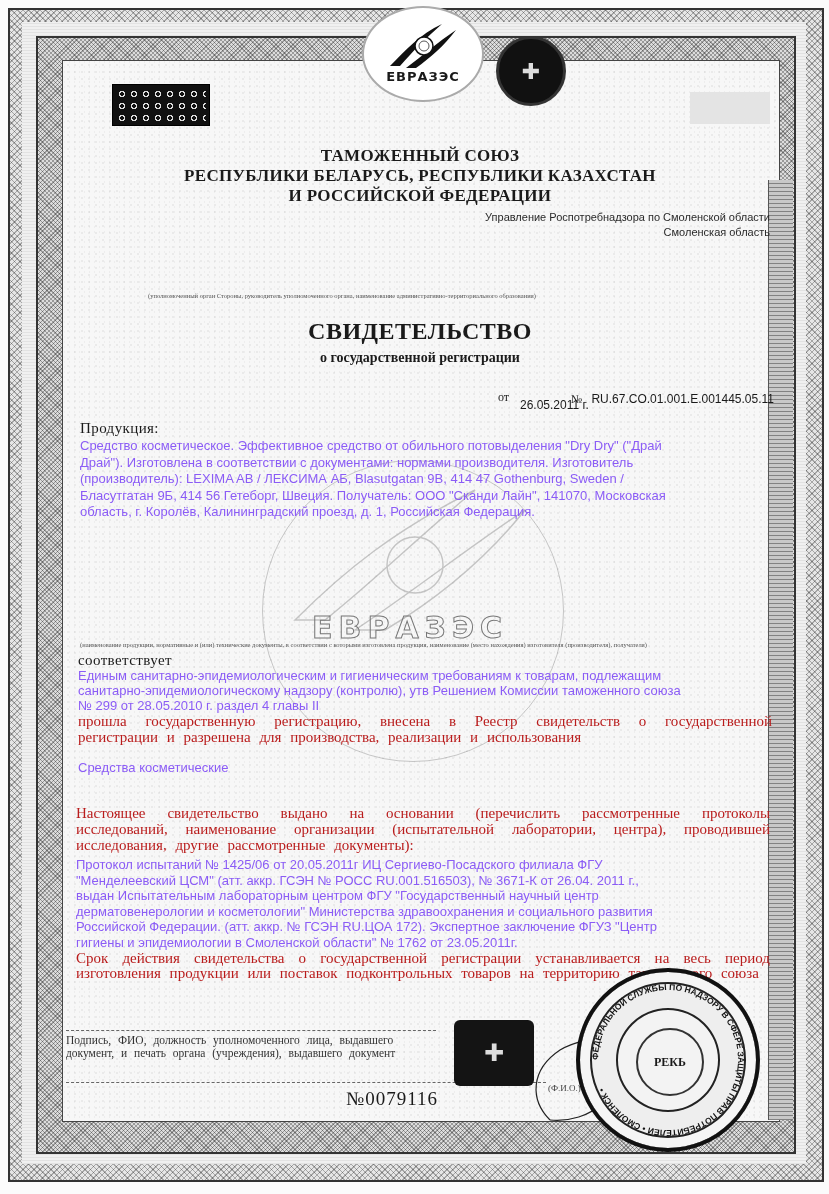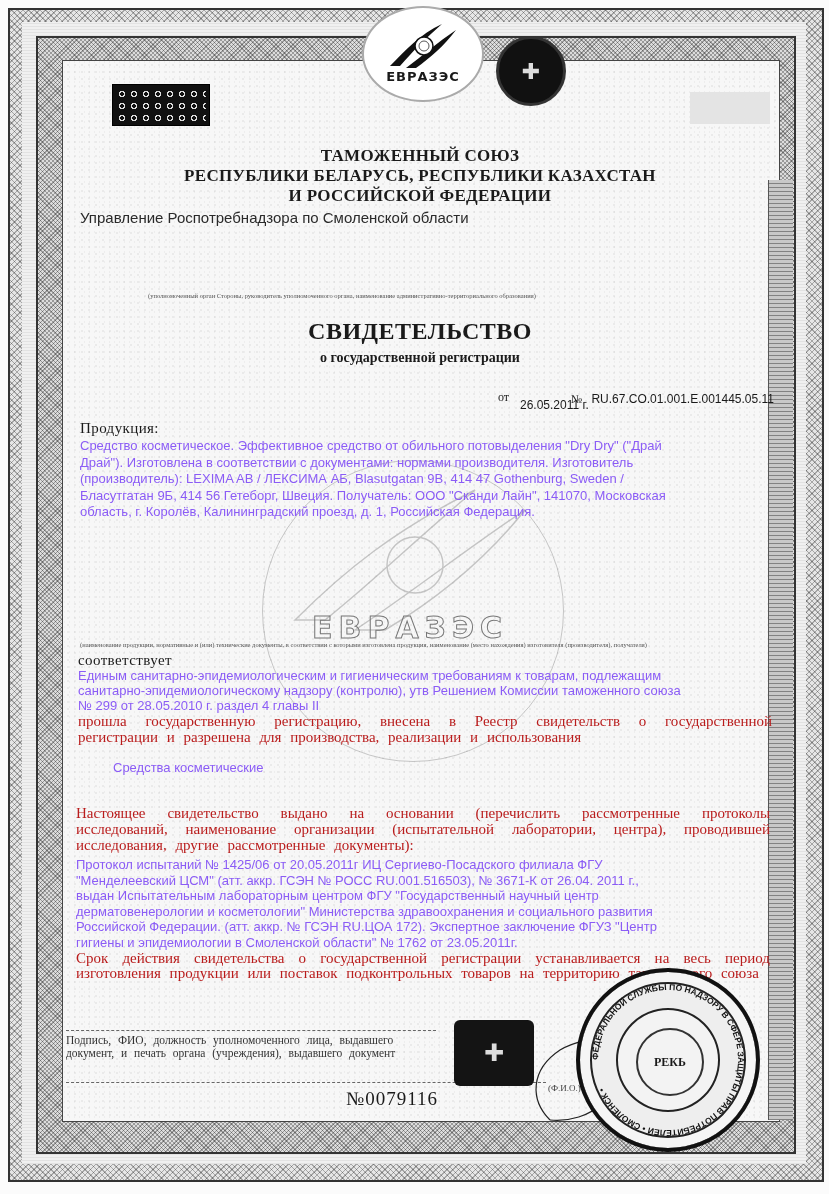--- a/index.html
+++ b/index.html
@@ -86,21 +86,21 @@
   }
   
   .text { position: absolute; }
   .h-union {
     left: 100px; width: 640px; top: 146px;
     font-family: "Liberation Serif", serif; font-weight: bold; font-size: 17px;
     line-height: 20px; letter-spacing: 0.3px; text-align: center;
   }
   .authority {
     left: 80px; width: 690px; top: 210px;
-    font-size: 15px; line-height: 15px; text-align: left; color: #2a2a2a;
+    font-size: 11px; line-height: 15px; text-align: right; color: #2a2a2a;
   }
   .tiny-caption {
     font-family: "Liberation Serif", serif; font-size: 6.5px; color: #555; white-space: nowrap;
   }
   .cert-title {
     left: 100px; width: 640px; top: 318px; text-align: center;
     font-family: "Liberation Serif", serif; font-weight: bold; font-size: 24px; letter-spacing: 0.5px;
   }
   .cert-subtitle {
     left: 100px; width: 640px; top: 350px; text-align: center;
@@ -196,20 +196,21 @@
 </div>
 
 <div class="text h-union">
   <div>ТАМОЖЕННЫЙ СОЮЗ</div>
   <div>РЕСПУБЛИКИ БЕЛАРУСЬ, РЕСПУБЛИКИ КАЗАХСТАН</div>
   <div>И РОССИЙСКОЙ ФЕДЕРАЦИИ</div>
 </div>
 
 <div class="text authority">
   <div>Управление Роспотребнадзора по Смоленской области</div>
+  <div>Смоленская область</div>
 </div>
 <div class="text tiny-caption" style="left:148px; top:292px;">(уполномоченный орган Стороны, руководитель уполномоченного органа, наименование административно-территориального образования)</div>
 
 <div class="text cert-title">СВИДЕТЕЛЬСТВО</div>
 <div class="text cert-subtitle">о государственной регистрации</div>
 
 <div class="text reg-row">
   <span class="no-label">№</span>
   <span class="reg-number">RU.67.CO.01.001.E.001445.05.11</span>
   <span class="date-label">от</span>
@@ -234,21 +235,21 @@
 </div>
 <div class="text tiny-caption" style="left:80px; top:641px; width:690px; overflow:hidden;">(наименование продукции, нормативные и (или) технические документы, в соответствии с которыми изготовлена продукция, наименование (место нахождения) изготовителя (производителя), получателя)</div>
 
 <div class="text section-label" style="left:78px; top:652px;">соответствует</div>
 <div class="text body-sans" style="left:78px; top:668px; width:700px; line-height:15px;">
   <div>Единым санитарно-эпидемиологическим и гигиеническим требованиям к товарам, подлежащим</div>
   <div>санитарно-эпидемиологическому надзору (контролю), утв Решением Комиссии таможенного союза</div>
   <div>№ 299 от 28.05.2010 г. раздел 4 главы II</div>
 </div>
 <div class="text body-serif-spaced" style="left:78px; top:713px; width:694px;">прошла государственную регистрацию, внесена в Реестр свидетельств о государственной регистрации и разрешена для производства, реализации и использования</div>
-<div class="text body-sans" style="left:78px; top:760px;margin-left:35px;">Средства косметические</div>
+<div class="text body-sans" style="left:78px; top:760px;">Средства косметические</div>
 
 <div class="text body-serif-spaced" style="left:76px; top:805px; width:694px; line-height:16px;">Настоящее свидетельство выдано на основании (перечислить рассмотренные протоколы исследований, наименование организации (испытательной лаборатории, центра), проводившей исследования, другие рассмотренные документы):</div>
 <div class="text body-sans" style="left:76px; top:857px; width:700px; line-height:15.5px;">
   <div>Протокол испытаний № 1425/06 от 20.05.2011г ИЦ Сергиево-Посадского филиала ФГУ</div>
   <div>"Менделеевский ЦСМ" (атт. аккр. ГСЭН № РОСС RU.001.516503), № 3671-К от 26.04. 2011 г.,</div>
   <div>выдан Испытательным лабораторным центром ФГУ "Государственный научный центр</div>
   <div>дерматовенерологии и косметологии" Министерства здравоохранения и социального развития</div>
   <div>Российской Федерации. (атт. аккр. № ГСЭН RU.ЦОА 172). Экспертное заключение ФГУЗ "Центр</div>
   <div>гигиены и эпидемиологии в Смоленской области" № 1762 от 23.05.2011г.</div>
 </div>

